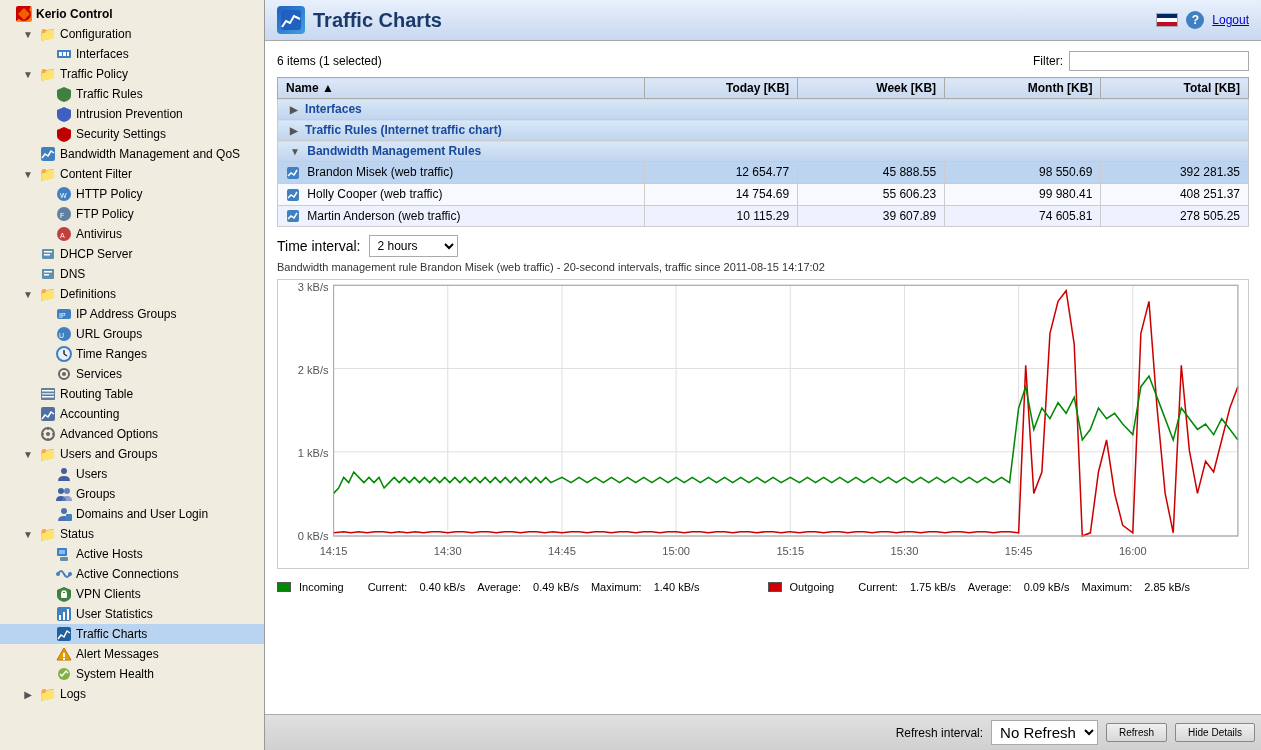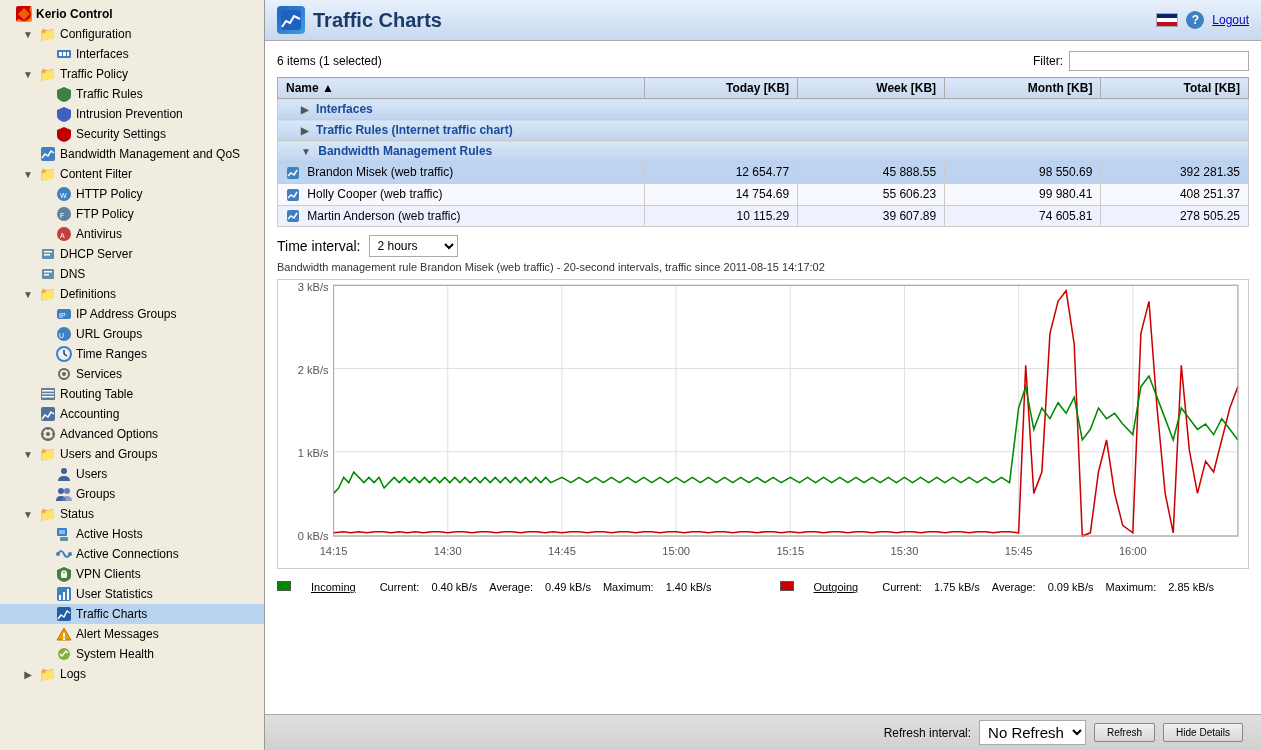--- a/index.html
+++ b/index.html
@@ -152,21 +152,21 @@
     .traffic-table td {
       border: 1px solid #ccc;
       padding: 3px 8px;
       font-size: 12px;
     }
     .traffic-table td.right { text-align: right; }
     .traffic-table tr.section-header td {
       background: linear-gradient(to bottom, #d8e8f8, #c0d4ee);
       font-weight: bold;
       color: #1a4a9a;
-      padding: 3px 23px;
+      padding: 3px 12px;
     }
     .traffic-table tr.data-row:nth-child(odd) td { background: #f8f8ff; }
     .traffic-table tr.data-row:nth-child(even) td { background: #eef2ff; }
     .traffic-table tr.data-row.selected td { background: #bcd4f0; }
     .expand-icon { color: #555; font-size: 10px; margin-right: 4px; }
     .section-link { color: #1a4a9a; text-decoration: none; font-weight: bold; }
 
     
     .chart-controls {
       display: flex; align-items: center; gap: 8px; margin-bottom: 4px;
@@ -195,34 +195,34 @@
     .chart-svg { width: 100%; height: 100%; }
 
     
     .chart-legend {
       display: flex;
       gap: 24px;
       font-size: 11px;
       padding: 4px 0;
     }
     .legend-item {
-      display: flex; gap: 20px; text-decoration: underline;
+      display: flex; align-items: center; gap: 8px;
     }
     .legend-color {
       width: 14px; height: 10px; border: 1px solid #555;
     }
     .legend-stats {
       display: flex; gap: 12px;
     }
 
     
     #bottom-bar {
       background: linear-gradient(to bottom, #e0e0e0, #d0d0d0);
       border-top: 1px solid #aaa;
-      padding: 5px 18px;
+      padding: 5px 6px;
       display: flex;
       align-items: center;
       justify-content: flex-end;
       gap: 8px;
     }
     .bottom-label { font-size: 12px; }
     .bottom-select {
       border: 1px solid #aaa;
       padding: 2px 4px;
       font-size: 15px;
@@ -475,20 +475,31 @@
     <span class="expander"> </span>
     <span class="item-icon">
       <svg width="16" height="16">
           <circle cx="5" cy="5" r="3" fill="#4060a0"></circle>
           <circle cx="11" cy="5" r="3" fill="#6080c0"></circle>
           <path d="M0 15 Q0 10 5 10 Q10 10 10 15" fill="#4060a0"></path>
           <path d="M6 15 Q6 10 11 10 Q16 10 16 15" fill="#6080c0" opacity="0.7"></path>
         </svg>
     </span>
     <span class="item-label">Groups</span>
+  </div>
+  <div class="tree-item indent-2">
+    <span class="expander"> </span>
+    <span class="item-icon">
+      <svg width="16" height="16">
+          <circle cx="8" cy="5" r="3" fill="#5070b0"></circle>
+          <path d="M2 15 Q2 10 8 10 Q14 10 14 15" fill="#5070b0"></path>
+          <rect x="10" y="8" width="6" height="7" rx="1" fill="#4080c0"></rect>
+        </svg>
+    </span>
+    <span class="item-label">Domains and User Login</span>
   </div>
 
   <div class="tree-item indent-1">
     <span class="expander">▼</span>
     <span class="item-icon icon-folder">📁</span>
     <span class="item-label">Status</span>
   </div>
   <div class="tree-item indent-2">
     <span class="expander"> </span>
     <span class="item-icon">

